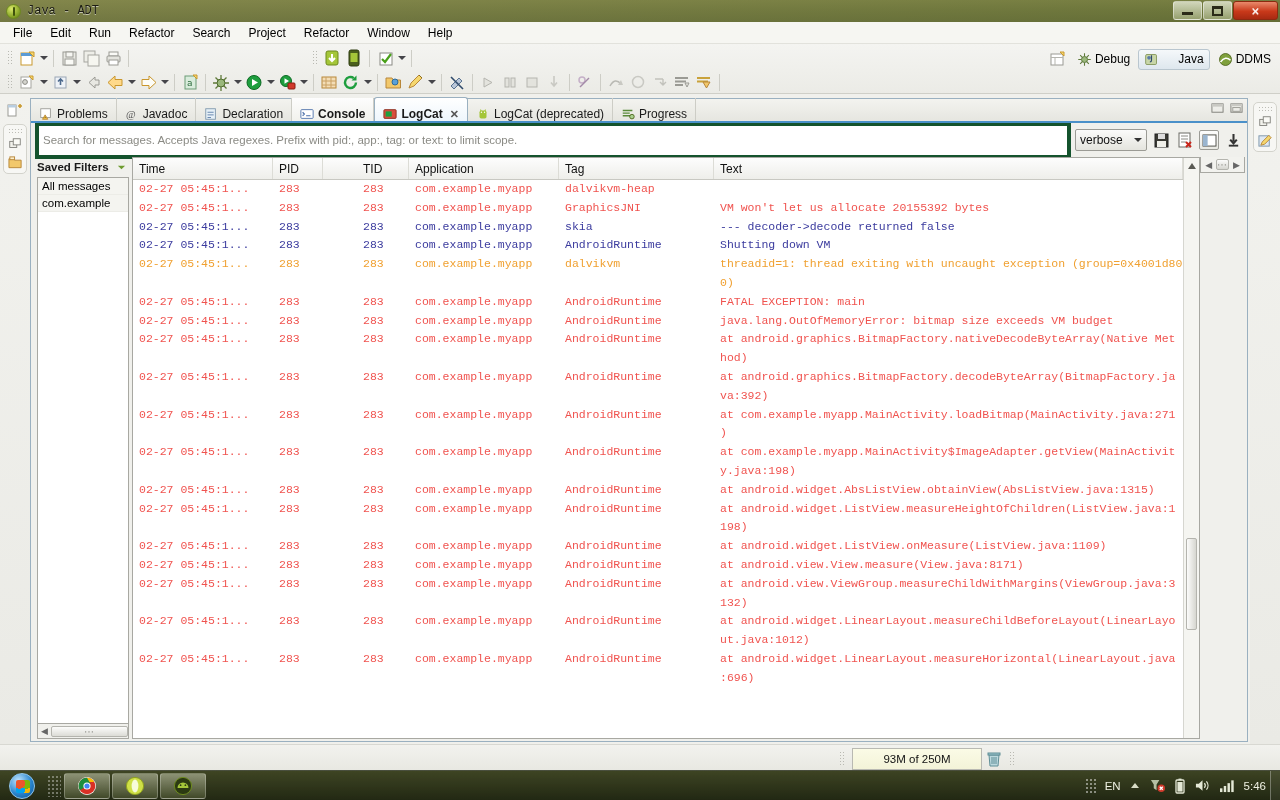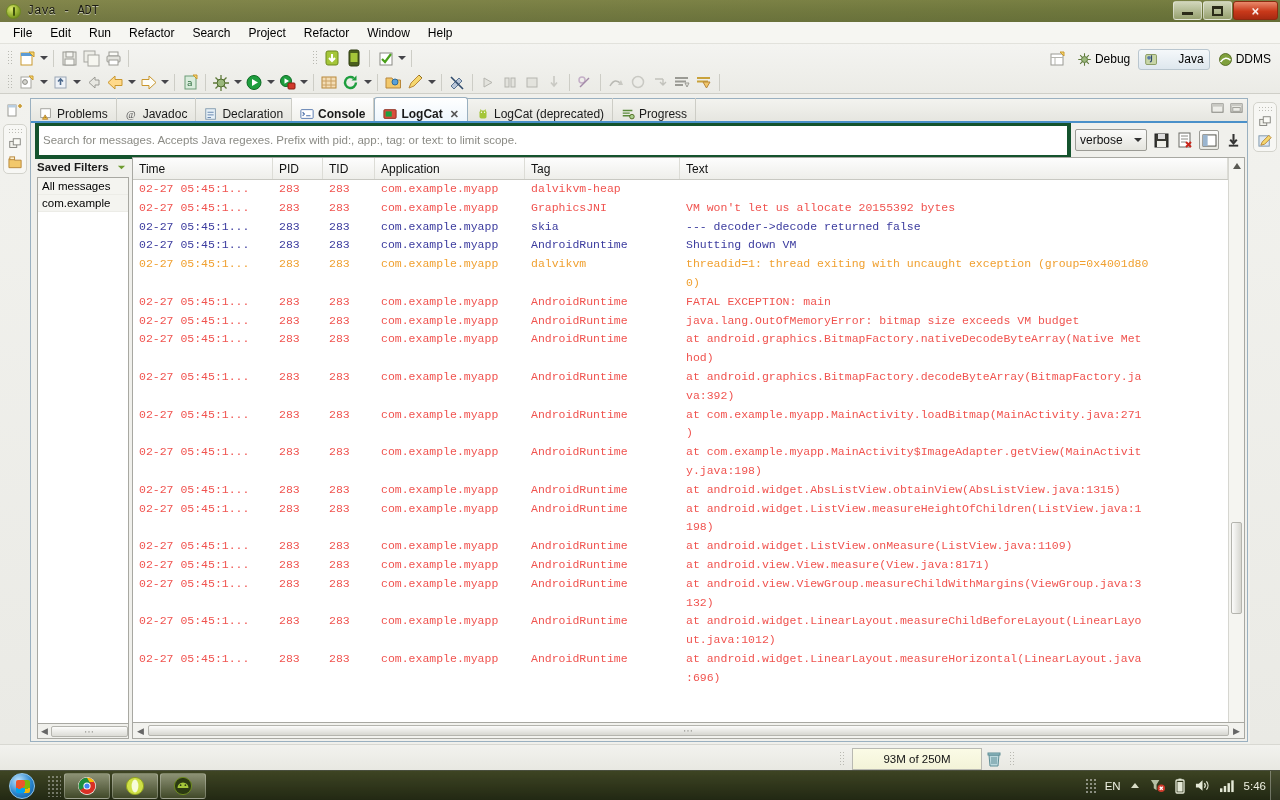--- a/index.html
+++ b/index.html
@@ -140,35 +140,35 @@
     font-size: 11.5px; font-weight: bold; color: #1a1a1a; padding-right: 3px;
   }
   #filterlist {
     flex: 1; border: 1px solid #a8a8a2; background: #fff;
     font-size: 11.5px; overflow: hidden;
   }
   .fitem { padding: 2px 4px; background: #f4f4f0; border-bottom: 1px solid #ecece7; white-space: nowrap; }
   #filterhscroll { height: 15px; border: 1px solid #a8a8a2; border-top: none;
                    background: #f0f0ec; display: flex; align-items: center; }
   
-  #tablewrap { flex: 1; display: flex; flex-direction: column; min-width: 0; }
+  #tablewrap { flex: 1; display: flex; flex-direction: row; min-width: 0; }
   #table { flex: 1; border: 1px solid #a8a8a2; background: #fff; display: flex; min-height: 0; }
   #tablemain { flex: 1; display: flex; flex-direction: column; min-width: 0; overflow: hidden; }
   #thead {
     height: 22px; display: flex; align-items: center;
     background: linear-gradient(180deg,#fdfdfd,#eeeeea);
     border-bottom: 1px solid #c8c8c2; font-size: 12px; color: #111; flex: none;
   }
   #thead .th { padding-left: 6px; border-right: 1px solid #dcdcd6; height: 100%;
                display: flex; align-items: center; }
   #rows { flex: 1; overflow: hidden; font-family: "Liberation Mono", monospace; font-size: 11.5px; }
   .row { display: flex; align-items: flex-start; }
   .row .c { padding-left: 6px; line-height: 18.8px; white-space: pre; overflow: hidden; }
   .row .c.text { white-space: pre-wrap; word-break: break-all; }
-  .c-time { width: 140px; } .c-pid { width: 50px; } .c-tid { width: 52px; }
+  .c-time { width: 140px; } .c-pid { width: 50px; } .c-tid { width: 52px; margin-left: 34px; }
   .c-app { width: 150px; } .c-tag { width: 155px; } .c-text { flex: 1; }
   .lv-E { color: #f0534f; }
   .lv-D { color: #3b3b9e; }
   .lv-W { color: #f0a030; }
   
   .vscroll { width: 16px; background: #f5f5f1; border-left: 1px solid #d6d6d0;
              display: flex; flex-direction: column; align-items: center; flex: none; }
   .sarrow { width: 16px; height: 16px; display:flex; align-items:center; justify-content:center; flex:none;}
   .sthumb { width: 11px; background: linear-gradient(90deg,#fcfcfb,#d6d6d0); border: 1px solid #b4b4ae;
             border-radius: 2px; flex: none; }

